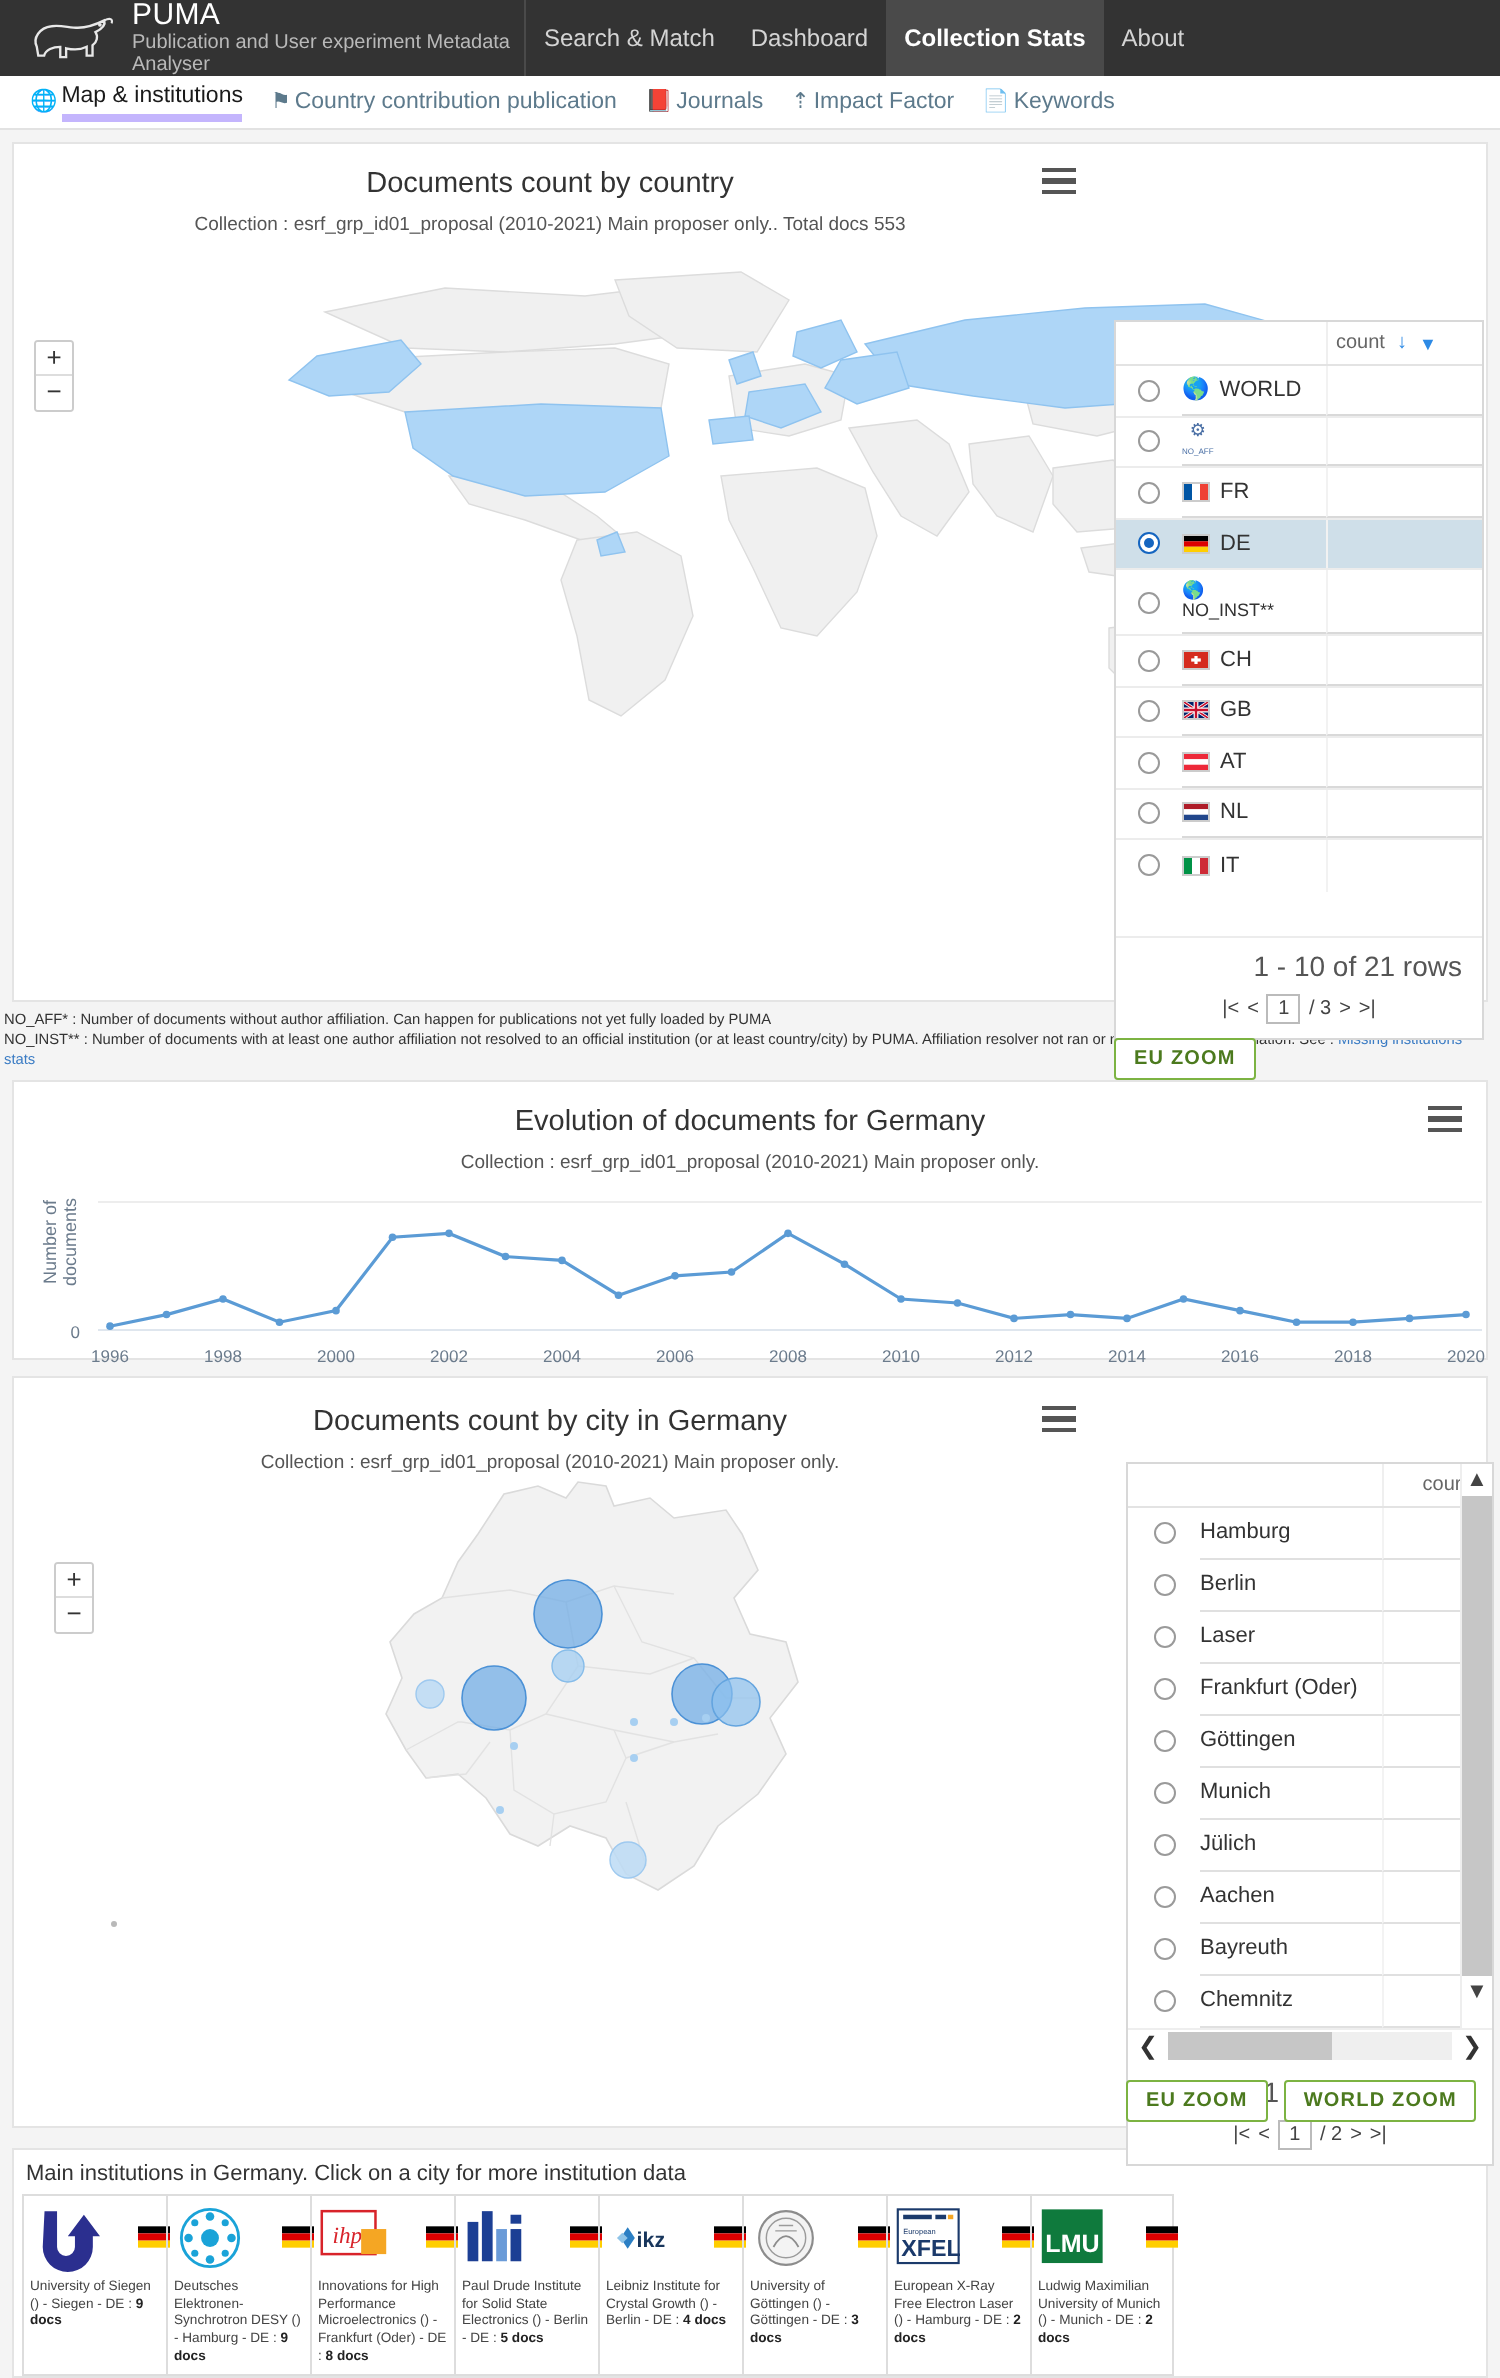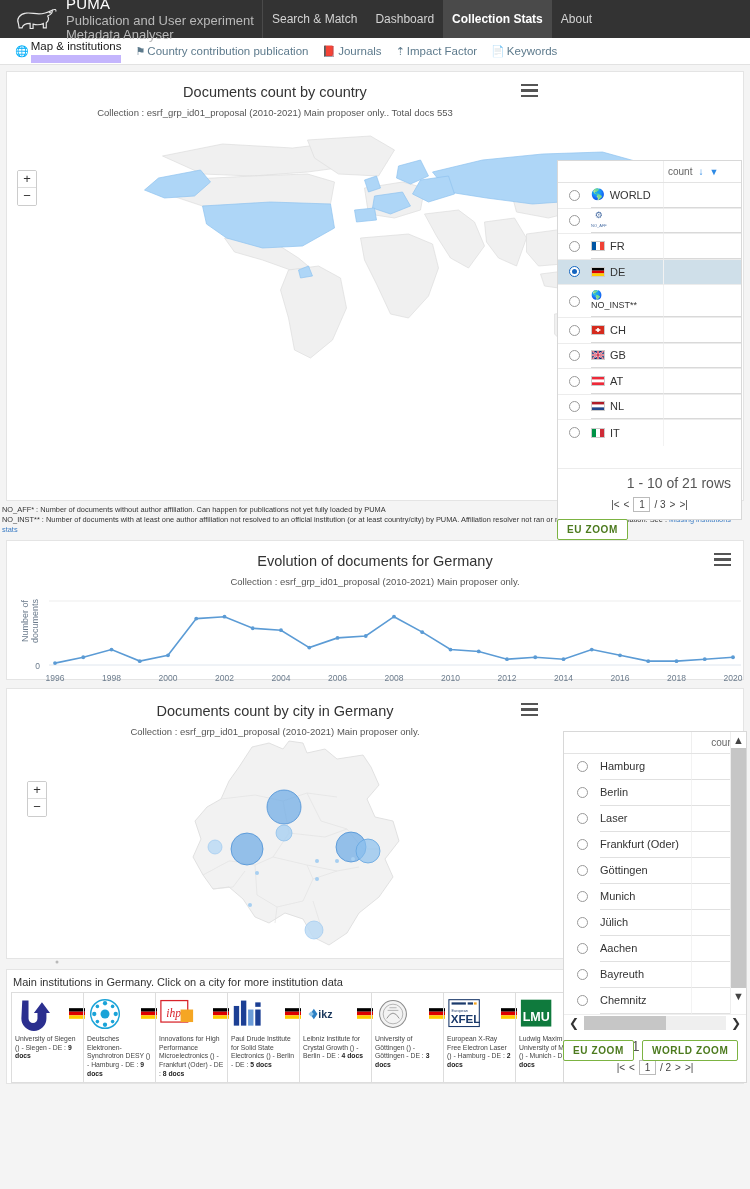--- a/index.html
+++ b/index.html
@@ -12,40 +12,40 @@
   .page { width: 750px; min-height: 1189px; position: relative; background:#f4f4f4; }
 
   
   .topnav {
     height: 38px; background: #333333; display: flex; align-items: stretch;
   }
   .brand { display:flex; align-items:center; padding-left:14px; width:262px; }
   .brand-logo { width: 44px; height: 30px; margin-right:8px; flex:none; position:relative;}
   .brand-text { line-height: 1.05; }
   .brand-title { color: #fff; font-size: 15px; font-weight: normal; letter-spacing:.2px;}
-  .brand-sub { color: #b9b9b9; font-size: 13px; margin-top:2px; }
+  .brand-sub { color: #b9b9b9; font-size: 10px; margin-top:2px; }
   .topnav-links { display:flex; align-items:stretch; border-left:1px solid #4a4a4a; }
   .topnav-link {
     display:flex; align-items:center; padding: 0 9px;
     color: #d4d4d4; font-size: 12px; text-decoration:none; white-space:nowrap;
   }
   .topnav-link.active { background:#4a4a4a; color:#ffffff; font-weight:bold; }
 
   
   .tabbar {
     height: 27px; background: #ffffff; display:flex; align-items:center;
     padding-left: 8px; border-bottom: 1px solid #e2e2e2;
   }
   .tab {
     display:flex; align-items:center; gap:2px; font-size:11.5px; color:#5d7a8c;
     height:27px; padding: 0 7px; white-space:nowrap; cursor:pointer;
   }
   .tab .tab-label { position:relative; top:0px; }
   .tab.active { color:#1a1a1a; }
-  .tab.active .tab-label { border-bottom:8px solid #c4b5fd; padding-bottom:3px; }
+  .tab.active .tab-label { border-bottom:4px solid #c4b5fd; padding-bottom:3px; }
   .tab-ico { font-size:11px; line-height:1; display:inline-block; }
 
   
   .panel {
     background:#ffffff; border:1px solid #e4e4e4; margin:6px 6px 0 6px; position:relative;
   }
   .panel-title { text-align:center; font-size:14.5px; color:#333; padding-top:12px; font-weight:normal;}
   .panel-sub { text-align:center; font-size:9.5px; color:#555; padding-top:7px; }
   .hamburger {
     position:absolute; right:12px; top:12px; width:17px; height:13px; cursor:pointer;
@@ -515,21 +515,21 @@
             <text x="556.5" y="88" text-anchor="middle" class="axis-tick">2014</text>
             <text x="613" y="88" text-anchor="middle" class="axis-tick">2016</text>
             <text x="669.5" y="88" text-anchor="middle" class="axis-tick">2018</text>
             <text x="726" y="88" text-anchor="middle" class="axis-tick">2020</text>
           </g>
       </svg>
     </div>
     <div class="xlabel">Year</div>
   </div>
 
-  <div class="panel" style="height:271px; margin-top:8px;">
+  <div class="panel" style="height:376px; margin-top:8px;">
     <div class="hamburger" style="right:205px; top:14px;">
         <i></i>
         <i></i>
         <i></i>
       </div>
     <div class="panel-title" style="padding-right:200px; padding-top:14px;">Documents count by city in Germany</div>
     <div class="panel-sub" style="padding-right:200px;">Collection : esrf_grp_id01_proposal (2010-2021) Main proposer only.</div>
 
     <div class="mapwrap">
       <div class="zoomctl" style="top:44px; left:20px;">

